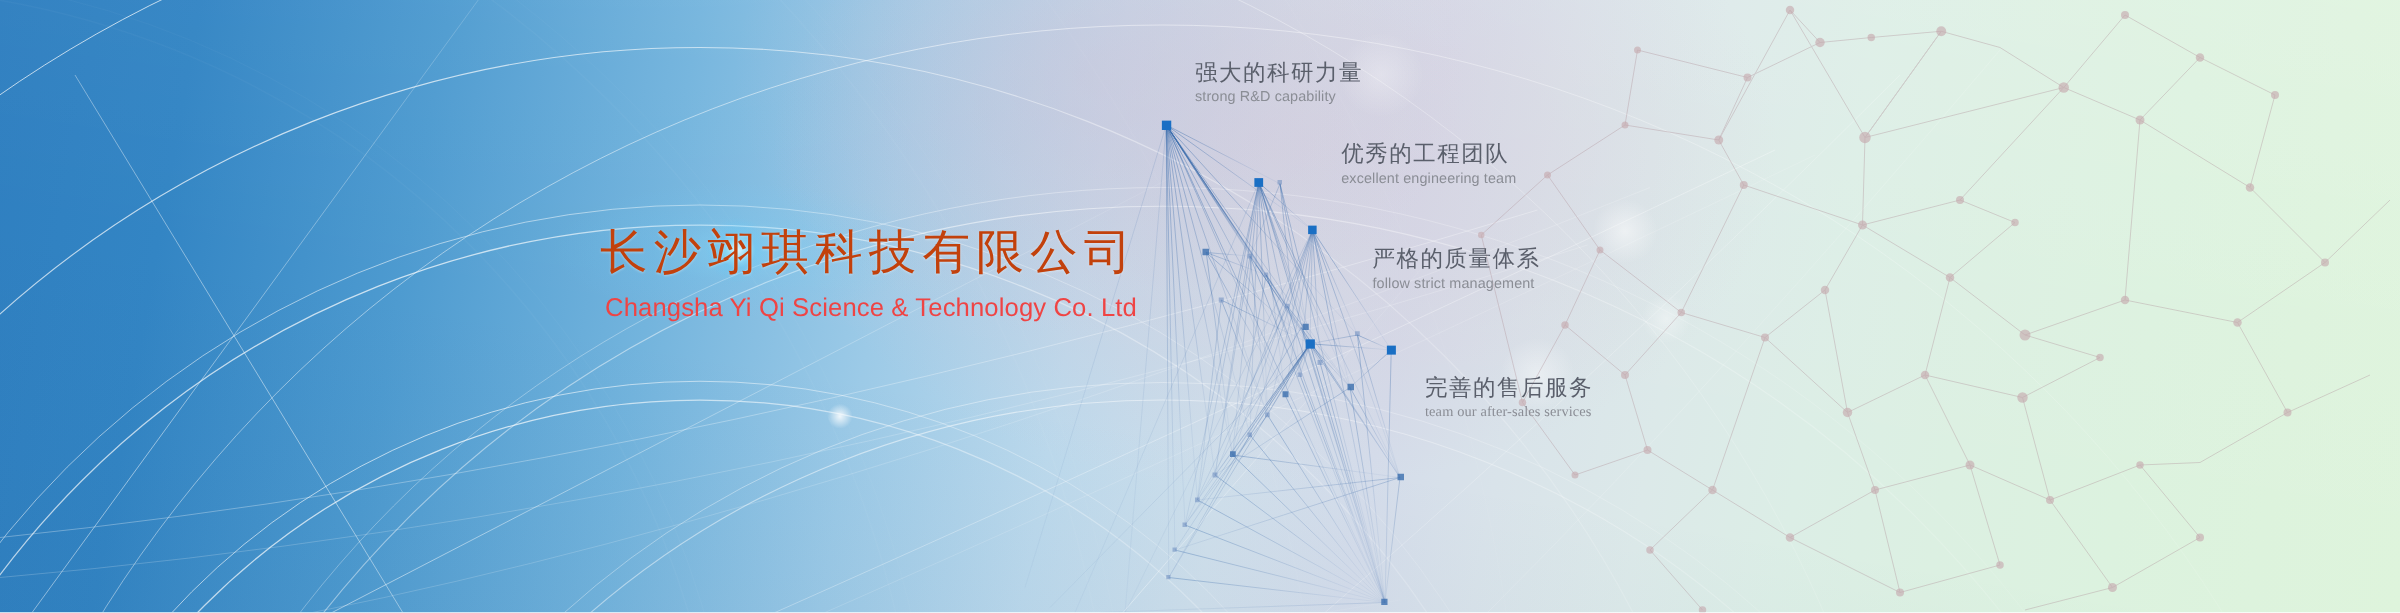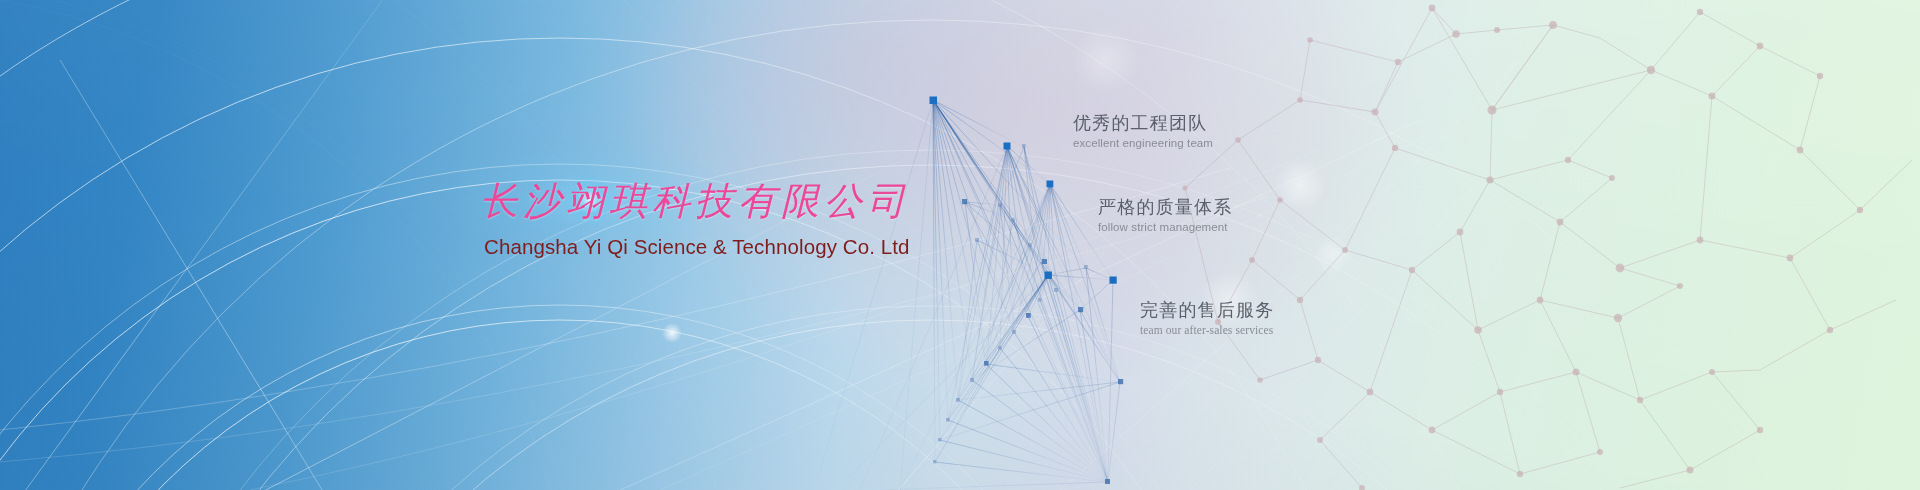--- a/index.html
+++ b/index.html
@@ -85,32 +85,31 @@
   
   #title-block {
     position:absolute;
     left:480px; top:178px;
     width:640px;
   }
   #company-title-cn {
     font-family:"DejaVu Serif","Liberation Serif",serif;
     font-size:38px;
     letter-spacing:5px;
-    color:#ec4899;
+    color:#c2410c;
     line-height:1.25;
     white-space:nowrap;
     text-shadow:0 1px 2px rgba(255,255,255,0.35);
-    font-style:italic;
   }
   #company-title-en {
     margin-top:9px;
     margin-left:4px;
     font-size:20.5px;
     letter-spacing:0.1px;
-    color:#7f1d1d;
+    color:#ef4444;
     white-space:nowrap;
     font-weight:400;
   }
 
   
   .feature { position:absolute; white-space:nowrap; }
   .feature-cn {
     font-size:18px;
     letter-spacing:1.2px;
     color:#5a5f6b;
@@ -496,20 +495,24 @@
       <rect x="1084" y="265" width="3.8" height="3.8"></rect>
       <rect x="1022" y="144" width="3.6" height="3.6"></rect>
     </g>
   </svg>
 
   <div id="title-block">
     <div id="company-title-cn">长沙翊琪科技有限公司</div>
     <div id="company-title-en">Changsha Yi Qi Science &amp; Technology Co. Ltd</div>
   </div>
 
+  <div class="feature" id="feature-0">
+    <div class="feature-cn">强大的科研力量</div>
+    <div class="feature-en">strong R&amp;D capability</div>
+  </div>
 
   <div class="feature" id="feature-1">
     <div class="feature-cn">优秀的工程团队</div>
     <div class="feature-en">excellent engineering team</div>
   </div>
 
   <div class="feature" id="feature-2">
     <div class="feature-cn">严格的质量体系</div>
     <div class="feature-en">follow strict management</div>
   </div>

